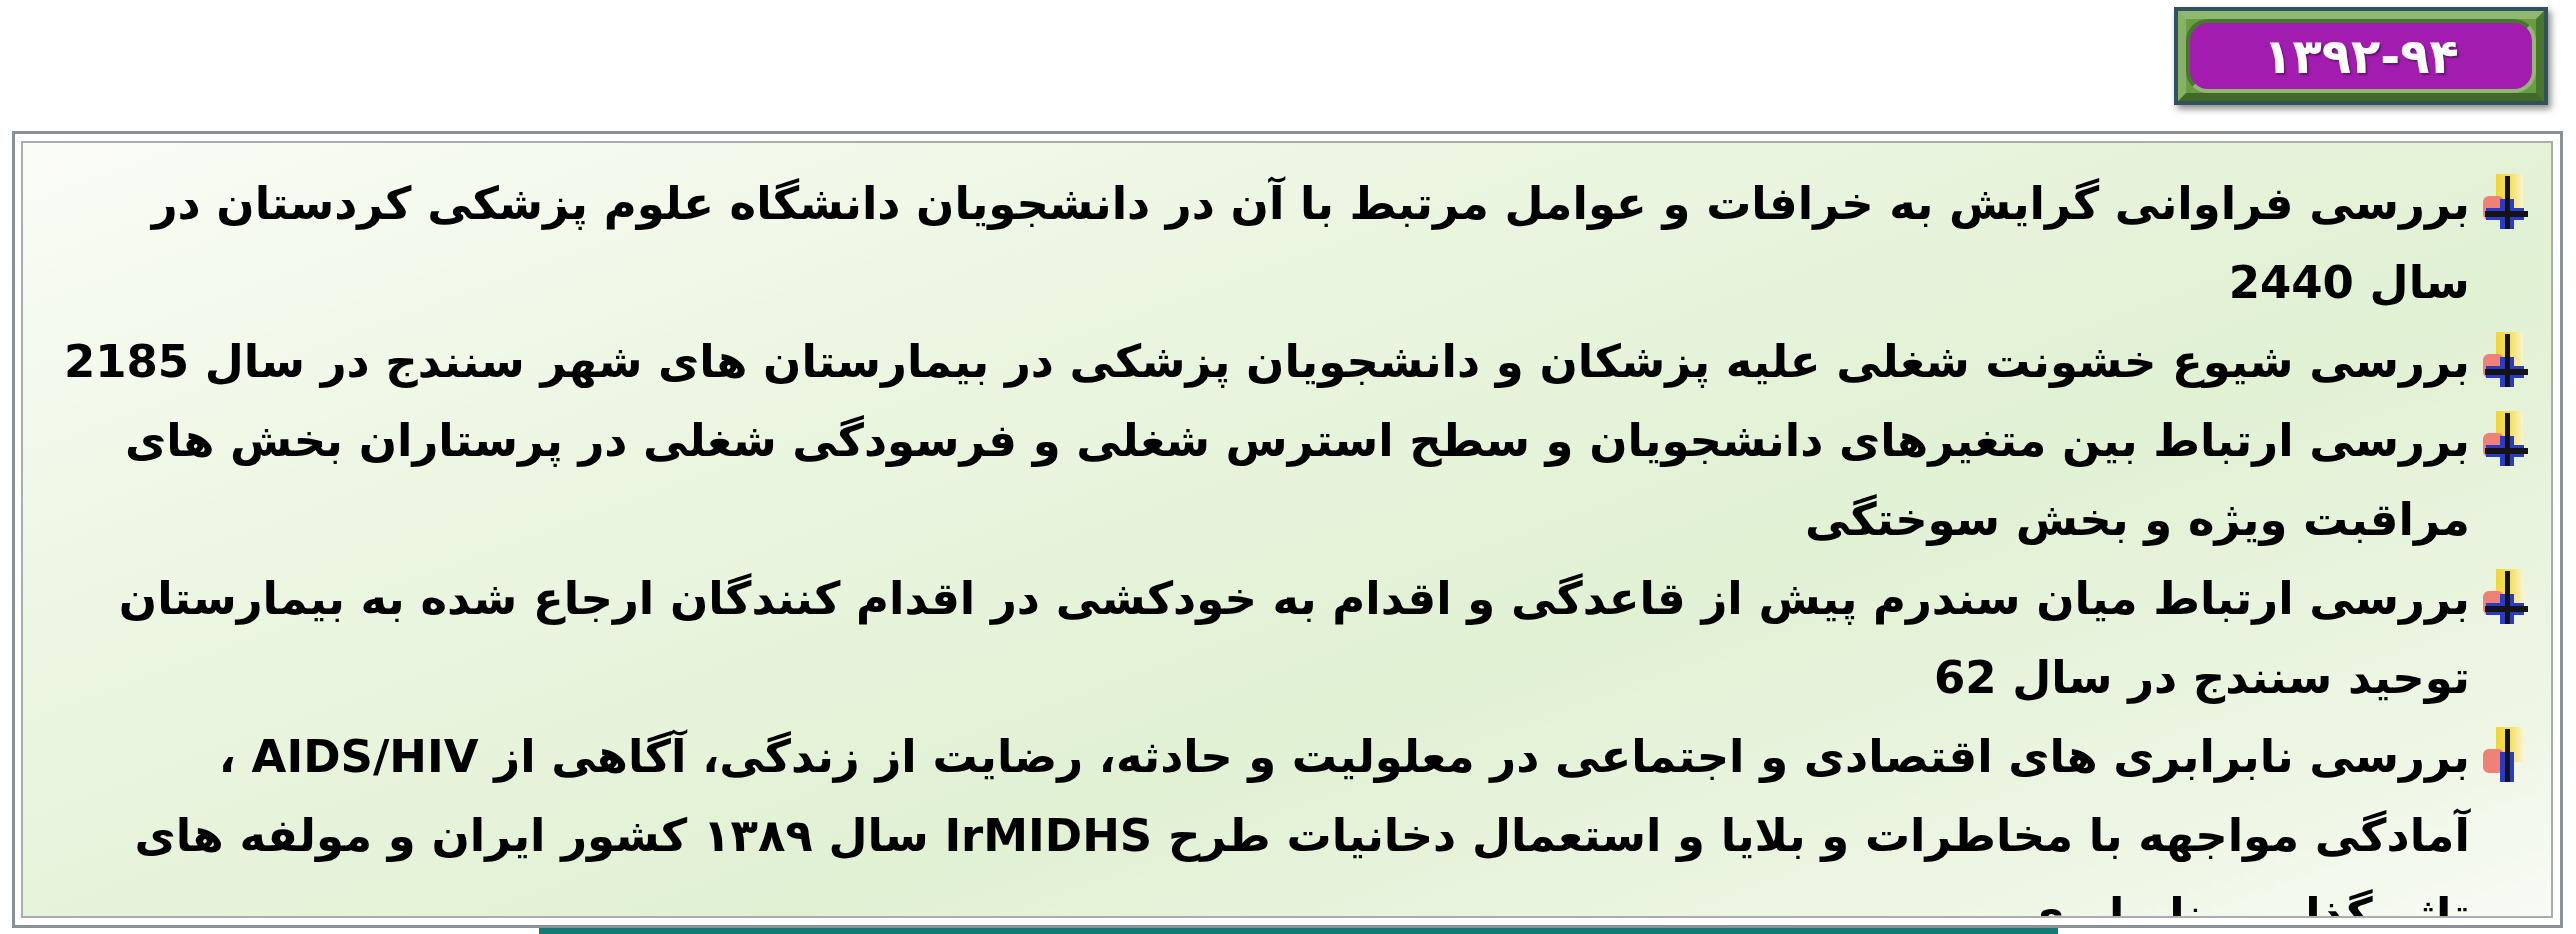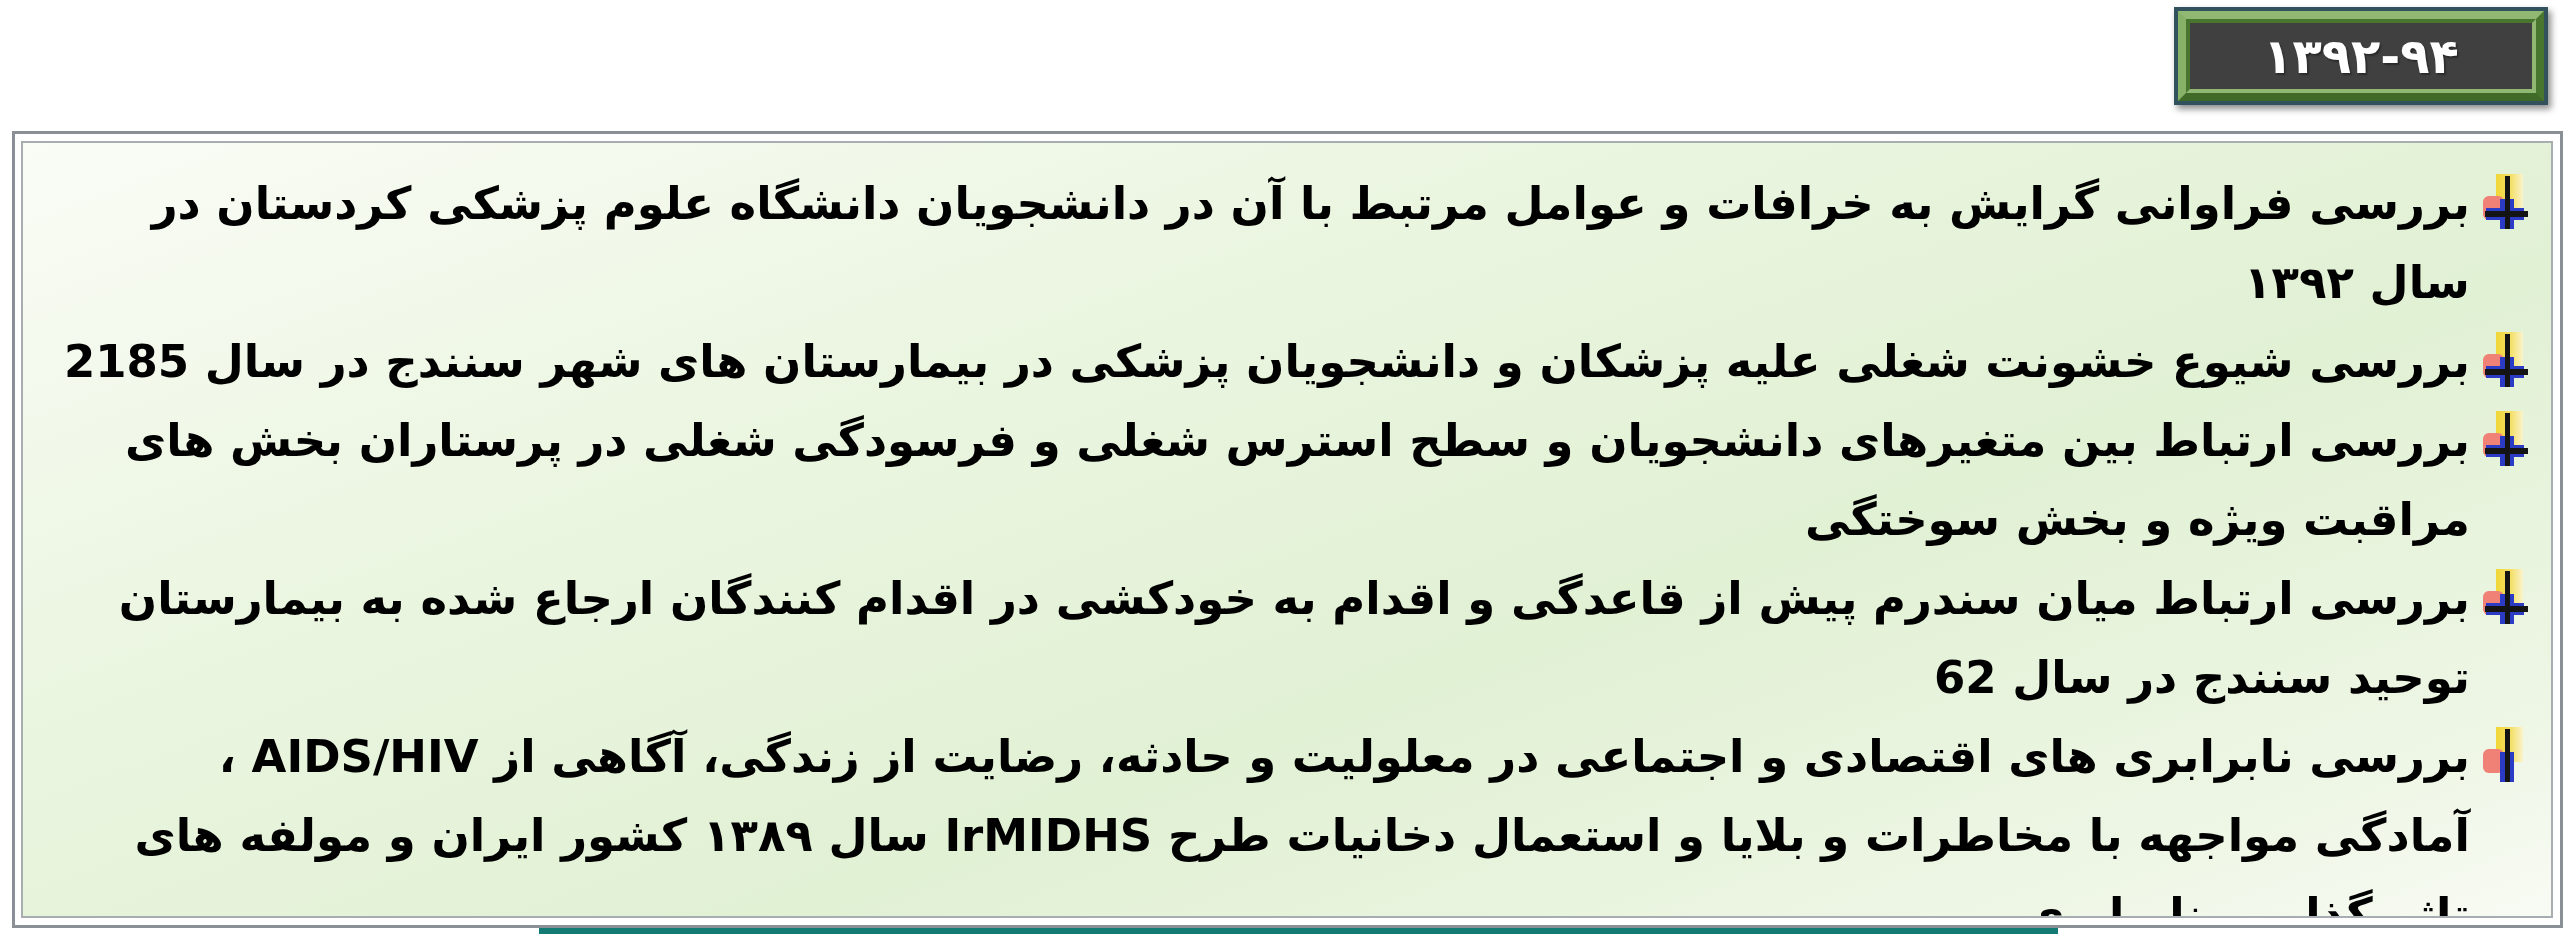--- a/index.html
+++ b/index.html
@@ -40,25 +40,26 @@
     border-bottom: 8.3px solid #3f6a28;
     box-sizing: border-box;
   }
   .badge-face {
     position: absolute;
     inset: 0;
     border-top: 4.1px solid #49762f;
     border-left: 4.1px solid #49762f;
     border-right: 4.1px solid #91b873;
     border-bottom: 4.1px solid #91b873;
-    background: #404040;
+    background: #a21caf;
     box-sizing: border-box;
     display: flex;
     align-items: center;
     justify-content: center;
+    border-radius: 22px;
   }
   .badge-label {
     color: #ffffff;
     font-size: 48px;
     font-weight: bold;
     letter-spacing: 1.7px;
     text-shadow: 1.7px 1.7px 1.7px rgba(0,0,0,0.35);
     direction: ltr;
     unicode-bidi: bidi-override;
   }
@@ -174,21 +175,21 @@
 
         <div class="item">
           <span class="bullet">
             <span class="yellow"></span>
               <span class="pink"></span>
               <span class="blue-v"></span>
               <span class="blue-h"></span>
               <span class="black-v"></span>
               <span class="black-h"></span>
           </span>
-          <div class="item-text">بررسی فراوانی گرایش به خرافات و عوامل مرتبط با آن در دانشجویان دانشگاه علوم پزشکی کردستان در سال ۱۳۹۲</div>
+          <div class="item-text">بررسی فراوانی گرایش به خرافات و عوامل مرتبط با آن در دانشجویان دانشگاه علوم پزشکی کردستان در سال 2440</div>
         </div>
 
         <div class="item">
           <span class="bullet">
             <span class="yellow"></span>
               <span class="pink"></span>
               <span class="blue-v"></span>
               <span class="blue-h"></span>
               <span class="black-v"></span>
               <span class="black-h"></span>

